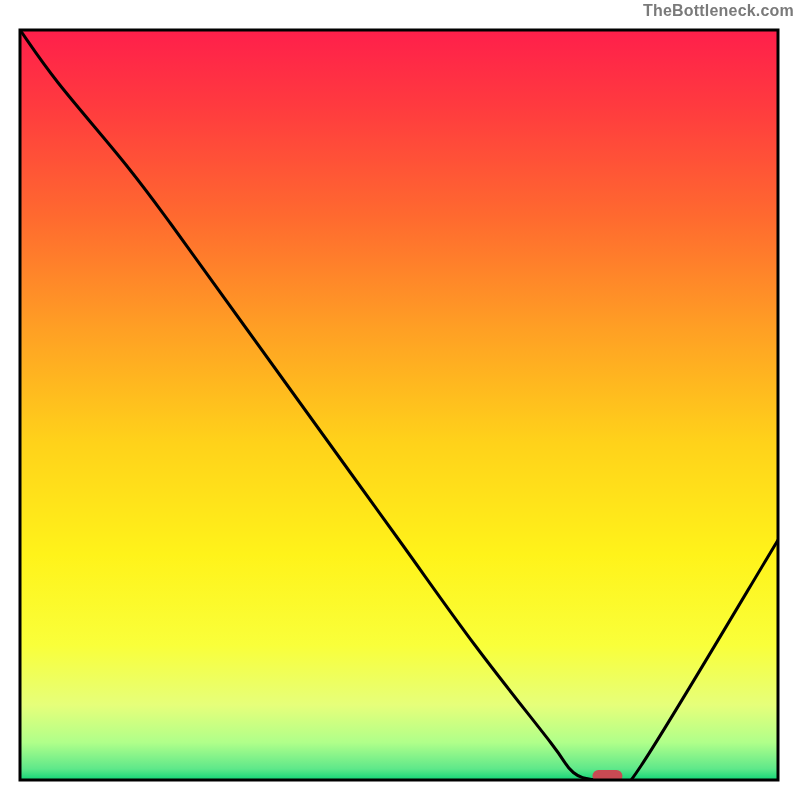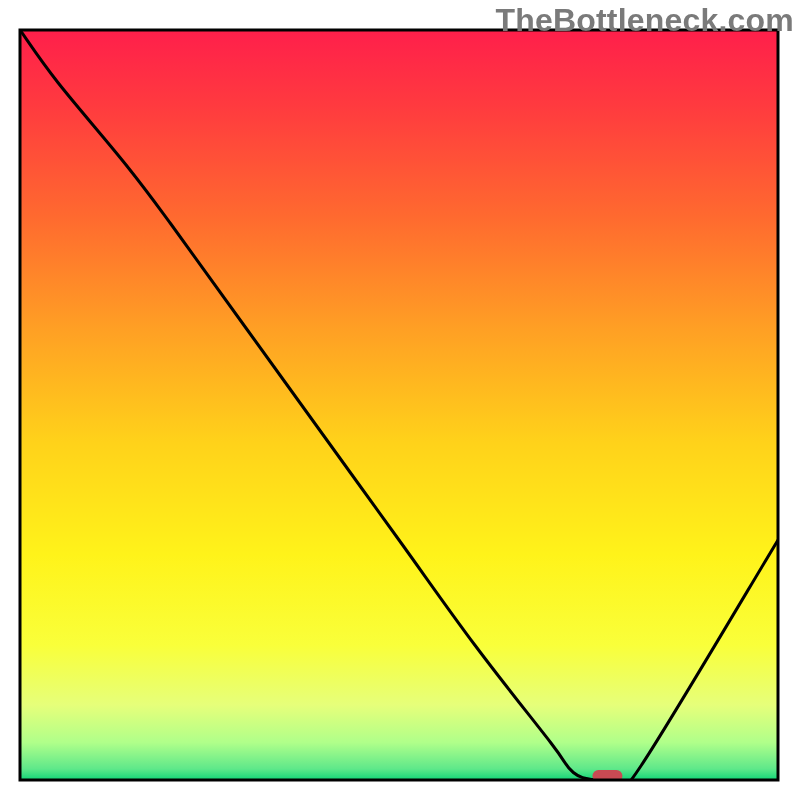--- a/index.html
+++ b/index.html
@@ -13,21 +13,21 @@
   .stage {
     position: relative;
     width: 800px;
     height: 800px;
     overflow: hidden;
   }
   .watermark {
     position: absolute;
     top: 2px;
     right: 6px;
-    font-size: 32px;
+    font-size: 16px;
     font-weight: 600;
     color: #7a7a7a;
     letter-spacing: 0.2px;
     z-index: 10;
   }
   .plot-wrap {
     position: absolute;
     left: 0; top: 0;
     width: 800px;
     height: 800px;

